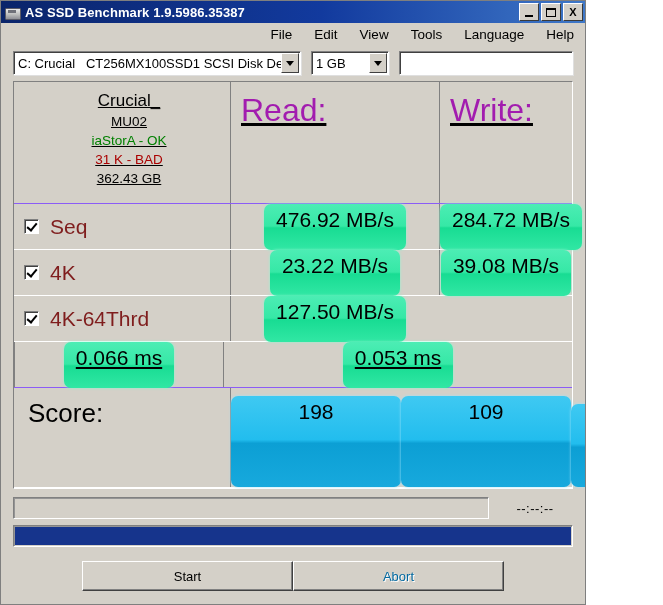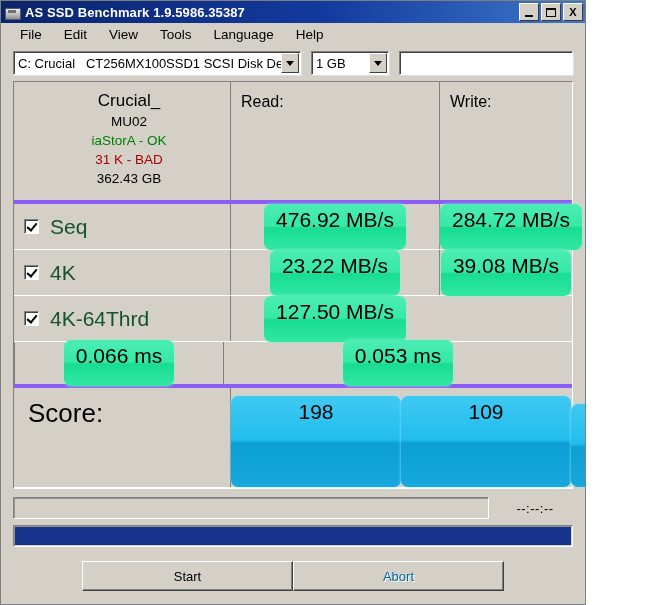--- a/index.html
+++ b/index.html
@@ -87,20 +87,21 @@
   }
 
   
   .menubar {
     height: 24px;
     display: flex;
     align-items: center;
     padding-left: 8px;
     background: #d4d0c8;
     gap: 0;
+    justify-content: flex-end;
   }
   .menu-item {
     font-size: 13.5px;
     color: #000;
     padding: 2px 11px 3px 11px;
     cursor: default;
     white-space: nowrap;
   }
 
   
@@ -176,21 +177,21 @@
     border-left: 1px solid #808080;
     border-right: 1px solid #ffffff;
     border-bottom: 1px solid #ffffff;
     box-sizing: border-box;
   }
   .grow {
     display: flex;
     border-bottom: 1px solid #ffffff;
     box-sizing: border-box;
   }
-  .grow.sep { border-bottom: 4px solid #8b5cf6; }
+  .grow.sep { border-bottom: 1px solid #8b5cf6; text-decoration: underline; }
   .gcell {
     box-sizing: border-box;
     display: flex;
     align-items: center;
     position: relative;
   }
   .gcell.c0 { width: 216px; flex: 0 0 216px; }
   .gcell.c1 { width: 209px; flex: 0 0 209px; border-left: 1px solid #808080; }
   .gcell.c2 { flex: 1 1 auto; border-left: 1px solid #808080; }
 
@@ -204,25 +205,25 @@
     gap: 1px;
   }
   .driveinfo .l1 { font-size: 17px; color: #000; line-height: 22px; }
   .driveinfo .l2,
   .driveinfo .l3,
   .driveinfo .l4,
   .driveinfo .l5 { font-size: 13.5px; line-height: 18px; color: #000; }
   .driveinfo .l3 { color: #008000; }
   .driveinfo .l4 { color: #aa0000; }
   .colhead {
-    font-size: 16px;
-    color: #000000;
+    font-size: 32px;
+    color: #a21caf;
     padding-left: 10px;
     align-self: flex-start;
-    margin-top: 4px;
+    margin-top: 12px;
     line-height: 32px;
   }
 
   
   .grow.test { height: 46px; }
   .rowlabel {
     display: flex;
     align-items: center;
     gap: 11px;
     padding-left: 10px;
@@ -240,21 +241,21 @@
   }
   .chk::after {
     content: "";
     position: absolute;
     left: 4px; top: 1px;
     width: 4px; height: 8px;
     border: solid #000;
     border-width: 0 2px 2px 0;
     transform: rotate(40deg);
   }
-  .rowlabel .lbl { font-size: 21px; color: #14532d; line-height: 1; }
+  .rowlabel .lbl { font-size: 21px; color: #7f1d1d; line-height: 1; }
 
   .chipwrap {
     width: 100%;
     display: flex;
     justify-content: center;
     align-items: center;
   }
   .chip {
     display: inline-block;
     font-size: 21px;

